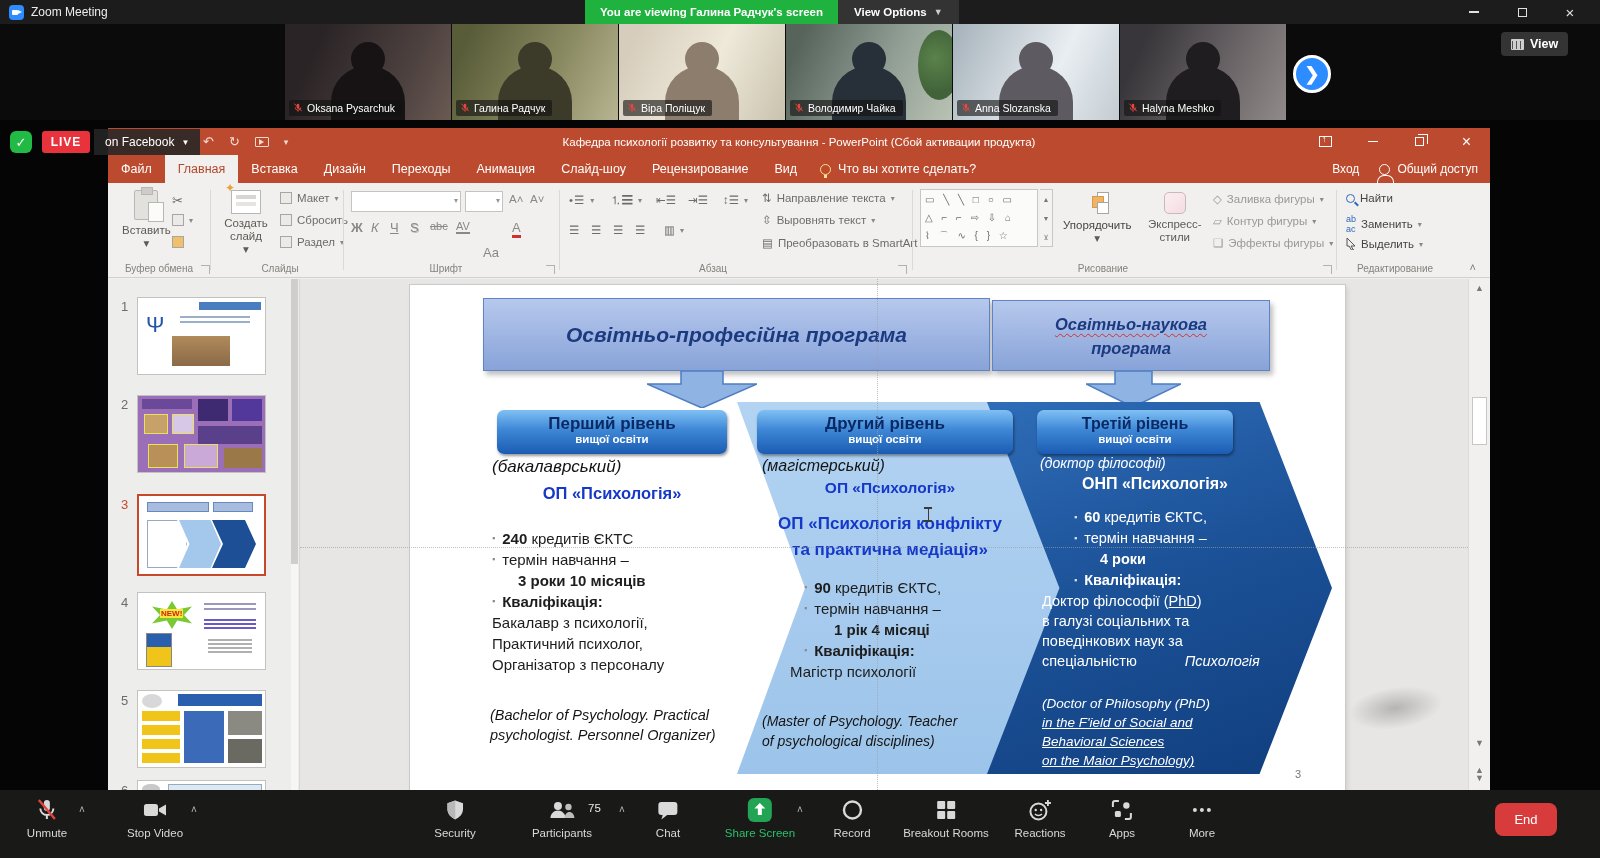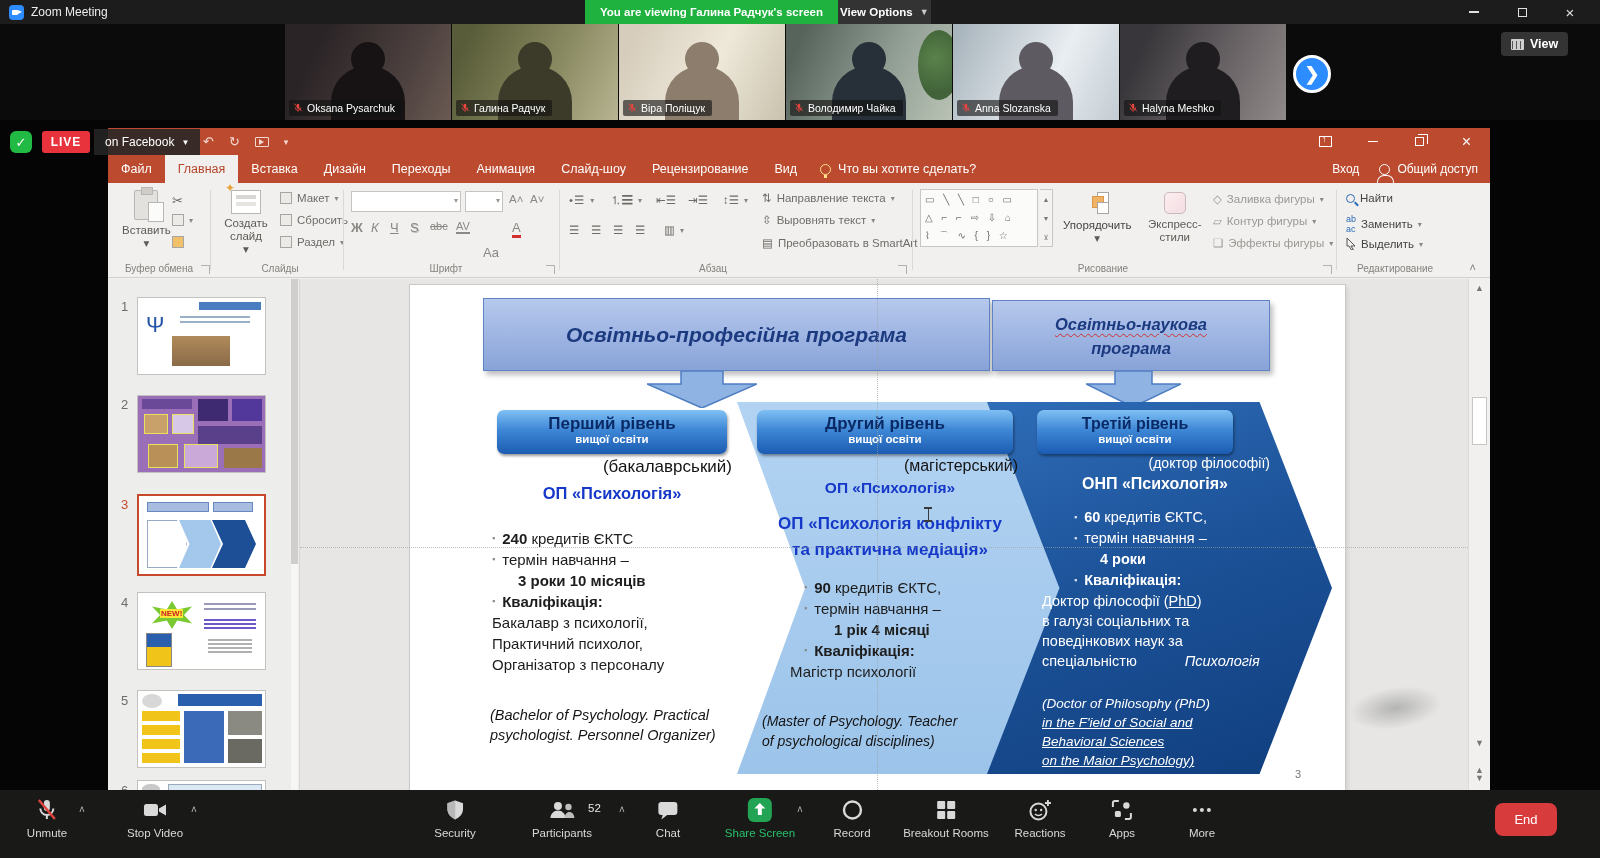--- a/index.html
+++ b/index.html
@@ -5,21 +5,21 @@
 * { margin:0; padding:0; box-sizing:border-box; }
 body { font-family:"Liberation Sans", sans-serif; background:#000; }
 #screen { position:relative; width:1600px; height:858px; background:#050505; overflow:hidden; }
 
 
 .zm-titlebar { position:absolute; top:0; left:0; width:1600px; height:24px; background:#1c1c1c; display:flex; align-items:center; color:#ededed; font-size:12px; z-index:40; }
 .zm-appicon { width:15px; height:15px; border-radius:4px; background:#2d8cff; margin:0 7px 0 9px; position:relative; }
 .zm-appicon::after { content:""; position:absolute; left:3px; top:5px; width:6px; height:5px; background:#fff; border-radius:1px; }
 .zm-appicon::before { content:""; position:absolute; right:2px; top:5px; border-left:4px solid #fff; border-top:2.5px solid transparent; border-bottom:2.5px solid transparent; }
 .zm-banner { position:absolute; left:585px; top:0; width:253px; height:24px; background:#1fb23e; color:#fff; display:flex; align-items:center; justify-content:center; font-size:11.5px; font-weight:bold; }
-.zm-viewopts { position:absolute; left:838px; top:0; height:24px; padding:0 2px; background:#333; color:#fff; display:flex; align-items:center; gap:7px; font-size:11.5px; font-weight:bold; }
+.zm-viewopts { position:absolute; left:838px; top:0; height:24px; padding:0 16px; background:#333; color:#fff; display:flex; align-items:center; gap:7px; font-size:11.5px; font-weight:bold; }
 .zm-viewopts .carr { font-size:9px; color:#ccc; }
 .zm-winctrls { position:absolute; right:6px; top:0; height:24px; display:flex; }
 .zm-winctrls > div { width:48px; height:24px; display:flex; align-items:center; justify-content:center; color:#e0e0e0; }
 .glyph-min { width:10px; height:1.5px; background:#e0e0e0; }
 .glyph-max { width:9px; height:9px; border:1.5px solid #e0e0e0; }
 .glyph-close { font-size:15px; line-height:1; }
 
 
 .video-strip { position:absolute; top:24px; left:0; width:1600px; height:96px; background:#0b0b0b; z-index:30; }
 .tile { position:absolute; top:0; height:96px; width:166px; overflow:hidden; }
@@ -136,21 +136,21 @@
 .chev1 { left:77px; width:316px; background:#fff; clip-path:polygon(0 0,79% 0,100% 50%,79% 100%,0 100%); filter:drop-shadow(0 0 2px rgba(80,80,80,.55)); z-index:1; }
 .chev2 { left:327px; width:324px; background:linear-gradient(180deg,#b3d3f2 0%,#9cc4ea 100%); clip-path:polygon(0 0,79% 0,100% 50%,79% 100%,0 100%,21% 50%); filter:drop-shadow(0 0 2px rgba(60,60,60,.5)); z-index:2; }
 .chev3 { left:577px; width:345px; background:linear-gradient(160deg,#2f6db8 0%,#1c5298 45%,#103e7e 100%); clip-path:polygon(0 0,79% 0,100% 50%,79% 100%,0 100%,21% 50%); filter:drop-shadow(0 0 2px rgba(40,40,40,.5)); z-index:3; }
 .banner { position:absolute; top:125px; height:44px; border-radius:7px; background:linear-gradient(180deg,#7fc0f4 0%,#3e87d6 45%,#1b5cb2 100%); box-shadow:1px 2px 3px rgba(0,0,0,.4); text-align:center; z-index:4; padding-top:4px; }
 .banner .bt { font-size:17px; font-weight:bold; color:#0a2a66; line-height:19px; }
 .banner .bs { font-size:11.5px; font-weight:bold; color:#fff; line-height:13px; }
 .bn1 { left:87px; width:230px; }
 .bn2 { left:347px; width:256px; }
 .bn3 { left:627px; width:196px; }
 .sc { position:absolute; z-index:5; }
-.deg { font-size:17px; color:#141414; text-align:right; }
+.deg { font-style:italic; font-size:17px; color:#141414; text-align:left; }
 .prog { font-weight:bold; font-size:16.5px; color:#1538c8; text-align:center; margin-top:7px; }
 .bul { display:flex; font-size:15px; color:#1d1d1d; line-height:21px; }
 .bul .sq { font-size:9px; color:#8a8a8a; margin:0 7px 0 0; line-height:21px; }
 .bold { font-weight:bold; }
 .eng { position:absolute; font-style:italic; font-size:14.5px; color:#141414; line-height:20px; z-index:5; }
 .w { color:#fff; }
 .cursorI { position:absolute; left:513px; top:221px; width:10px; height:17px; z-index:9; }
 .cursorI::before { content:""; position:absolute; left:4.5px; top:2px; bottom:2px; width:1.5px; background:#3a3a3a; }
 .cursorI::after { content:""; position:absolute; left:1px; right:1px; top:1px; height:1.5px; background:#3a3a3a; box-shadow:0 13px 0 #3a3a3a; }
 
@@ -285,20 +285,21 @@
   </div>
 
   <div class="ppt">
     <div class="ppt-titlebar">
       <div class="qat">
         <span>↶</span>
         <span>↻</span>
         <span class="proj"></span>
         <span style="font-size:9px">▾</span>
       </div>
+      <div class="ppt-title">Кафедра психології розвитку та консультування - PowerPoint (Сбой активации продукта)</div>
       <div class="ppt-ctrls">
         <div>
             <span class="ribopt"></span>
           </div>
         <div>
             <span class="pmin"></span>
           </div>
         <div>
             <span class="prest"></span>
           </div>
@@ -686,21 +687,21 @@
     </div>
     <div class="tb-item" style="left:562px;">
       <svg width="30" height="24" viewBox="0 0 30 24">
           <circle cx="11" cy="8" r="4" fill="#d9d9d9"></circle>
           <path d="M3.5 20c0-4.1 3.4-7.5 7.5-7.5s7.5 3.4 7.5 7.5z" fill="#d9d9d9"></path>
           <circle cx="21.5" cy="9" r="3.2" fill="#bdbdbd"></circle>
           <path d="M17.5 20c.4-3.4 2.3-6 5-6 2.6 0 4.6 2.2 5 6z" fill="#bdbdbd"></path>
         </svg>
       <span>Participants</span>
     </div>
-    <span class="tb-count" style="left:588px;top:12px;">52</span>
+    <span class="tb-count" style="left:588px;top:12px;">75</span>
     <span class="tb-caret" style="left:622px;">˄</span>
     <div class="tb-item" style="left:668px;">
       <svg width="24" height="24" viewBox="0 0 24 24">
           <rect x="2.5" y="4" width="19" height="13" rx="3" fill="#d9d9d9"></rect>
           <path d="M7 16.5l-1.5 5 6.5-5z" fill="#d9d9d9"></path>
         </svg>
       <span>Chat</span>
     </div>
     <div class="tb-item" style="left:760px;">
       <svg width="26" height="24" viewBox="0 0 26 24">

